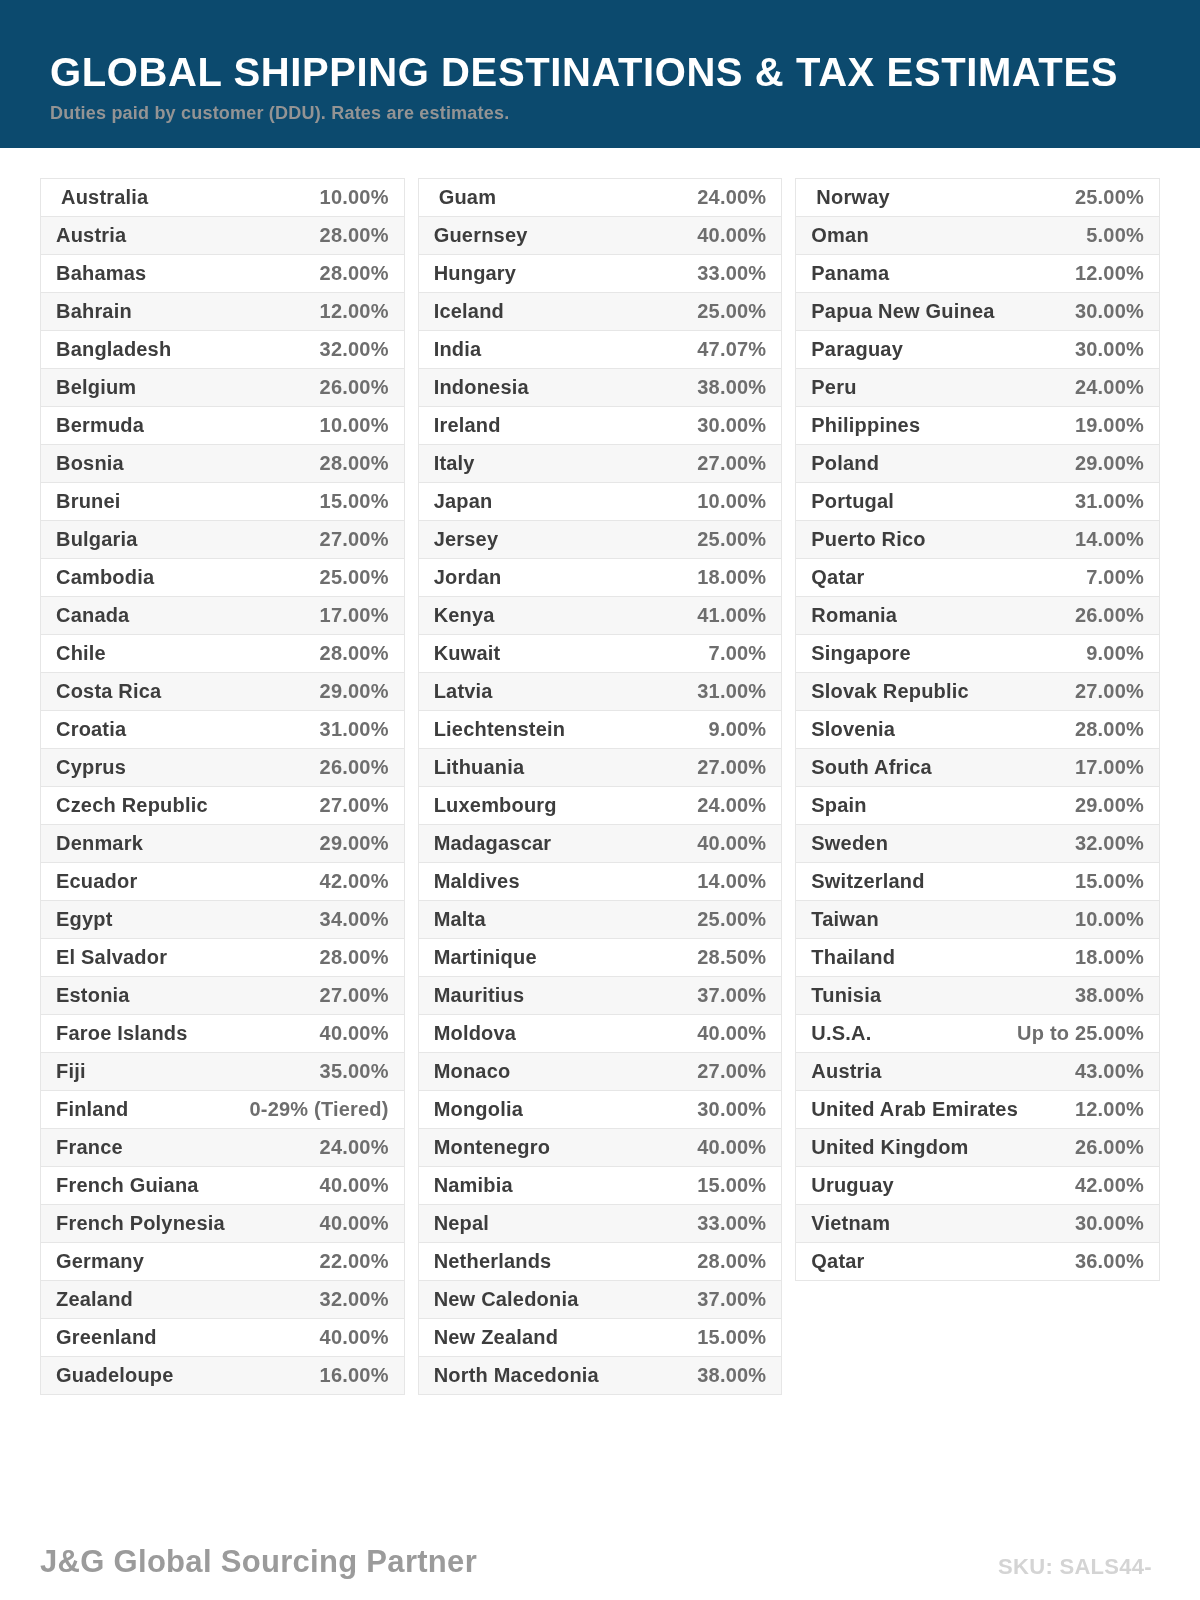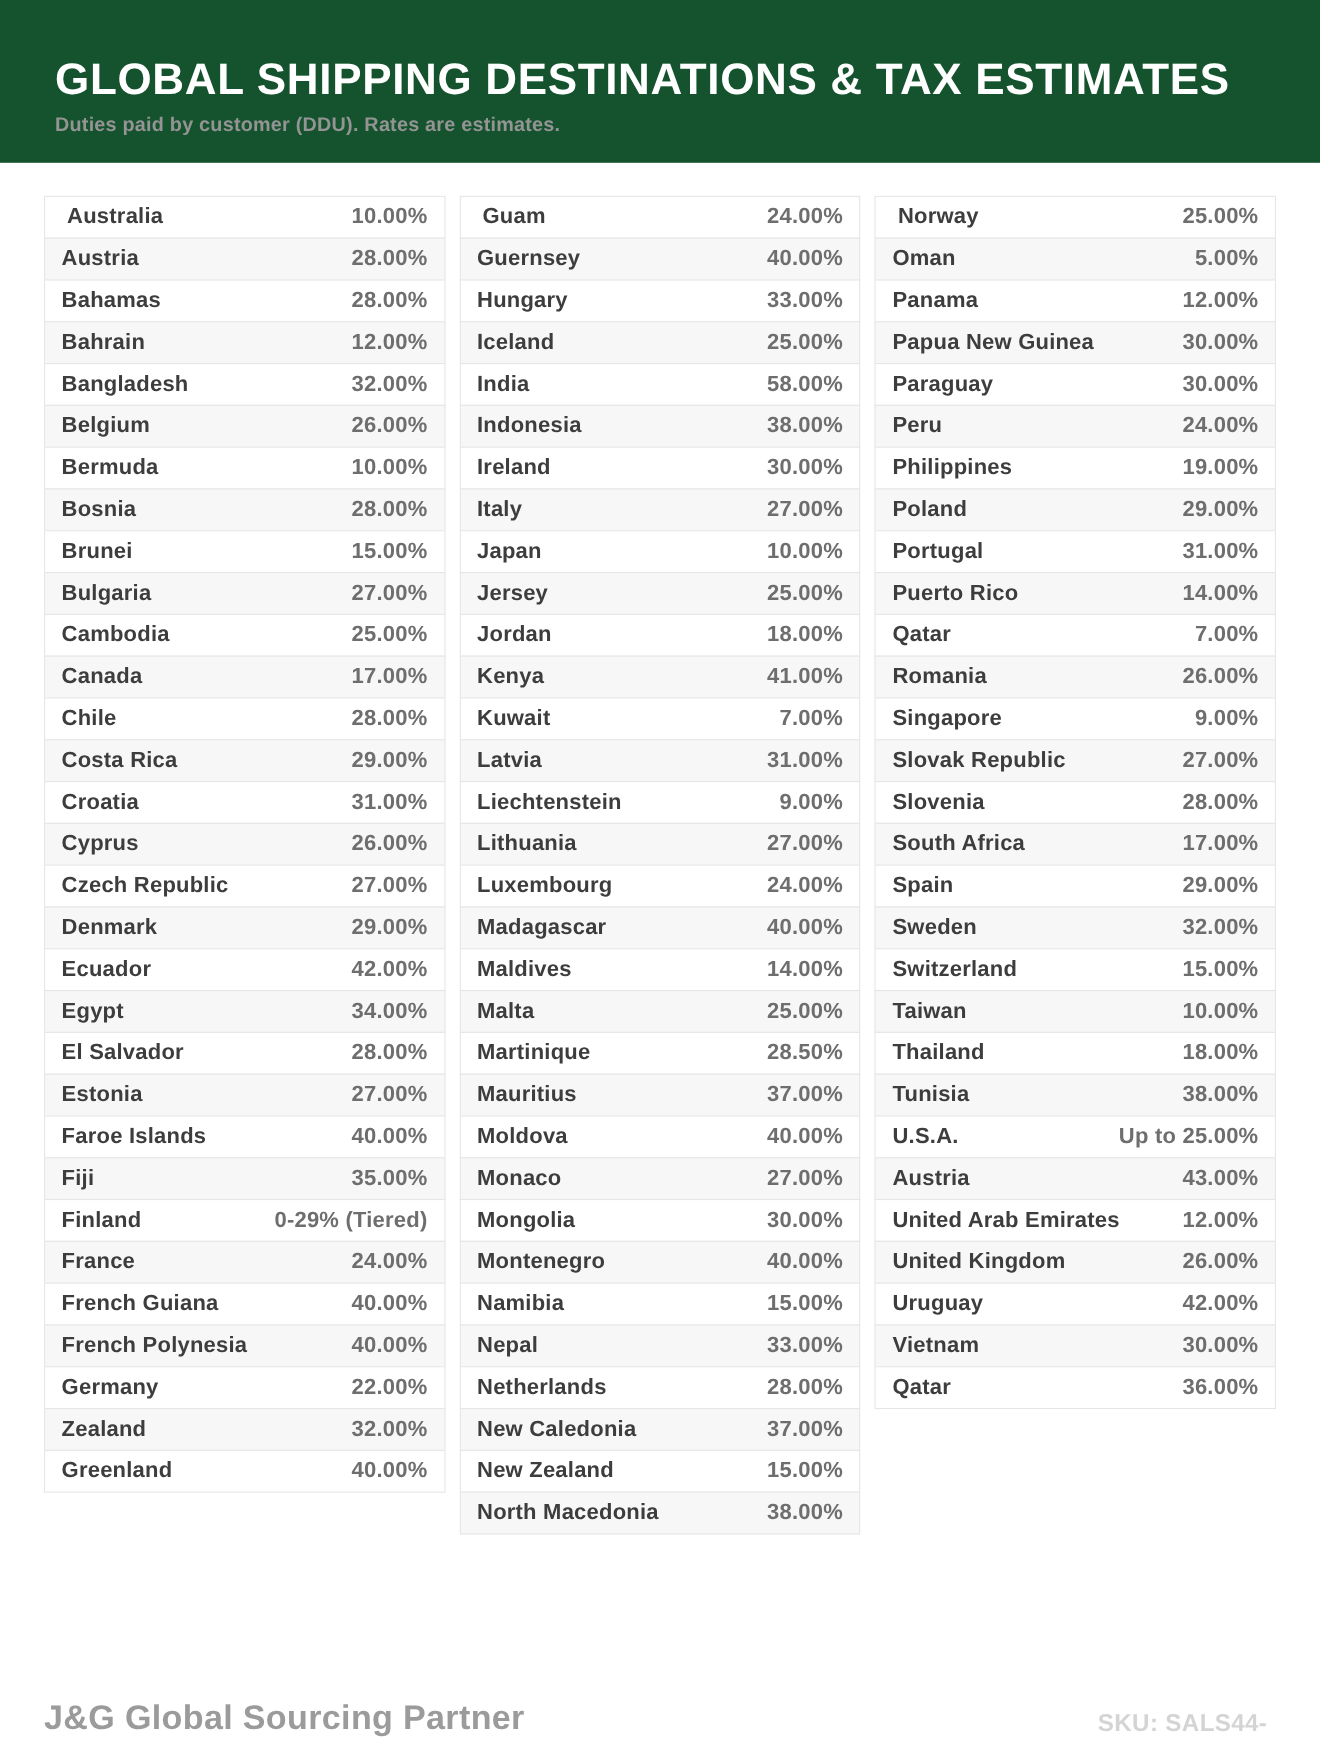--- a/index.html
+++ b/index.html
@@ -6,21 +6,21 @@
   html, body { margin: 0; padding: 0; }
   body {
     width: 1200px;
     height: 1600px;
     background: #ffffff;
     font-family: "Liberation Sans", sans-serif;
     position: relative;
     overflow: hidden;
   }
   .header {
-    background: #14532d;
+    background: #0c4a6e;
     height: 148px;
     padding: 26px 50px 0 50px;
     display: flex;
     flex-direction: column;
     justify-content: center;
   }
   .header h1 {
     margin: 0 0 8px 0;
     color: #ffffff;
     font-size: 40px;
@@ -220,41 +220,45 @@
         <span class="rate">22.00%</span>
       </div>
       <div class="row">
         <span class="country">Zealand</span>
         <span class="rate">32.00%</span>
       </div>
       <div class="row">
         <span class="country">Greenland</span>
         <span class="rate">40.00%</span>
       </div>
+      <div class="row">
+        <span class="country">Guadeloupe</span>
+        <span class="rate">16.00%</span>
+      </div>
     </div>
   <div class="col">
       <div class="row">
         <span class="country">Guam</span>
         <span class="rate">24.00%</span>
       </div>
       <div class="row">
         <span class="country">Guernsey</span>
         <span class="rate">40.00%</span>
       </div>
       <div class="row">
         <span class="country">Hungary</span>
         <span class="rate">33.00%</span>
       </div>
       <div class="row">
         <span class="country">Iceland</span>
         <span class="rate">25.00%</span>
       </div>
       <div class="row">
         <span class="country">India</span>
-        <span class="rate">58.00%</span>
+        <span class="rate">47.07%</span>
       </div>
       <div class="row">
         <span class="country">Indonesia</span>
         <span class="rate">38.00%</span>
       </div>
       <div class="row">
         <span class="country">Ireland</span>
         <span class="rate">30.00%</span>
       </div>
       <div class="row">

